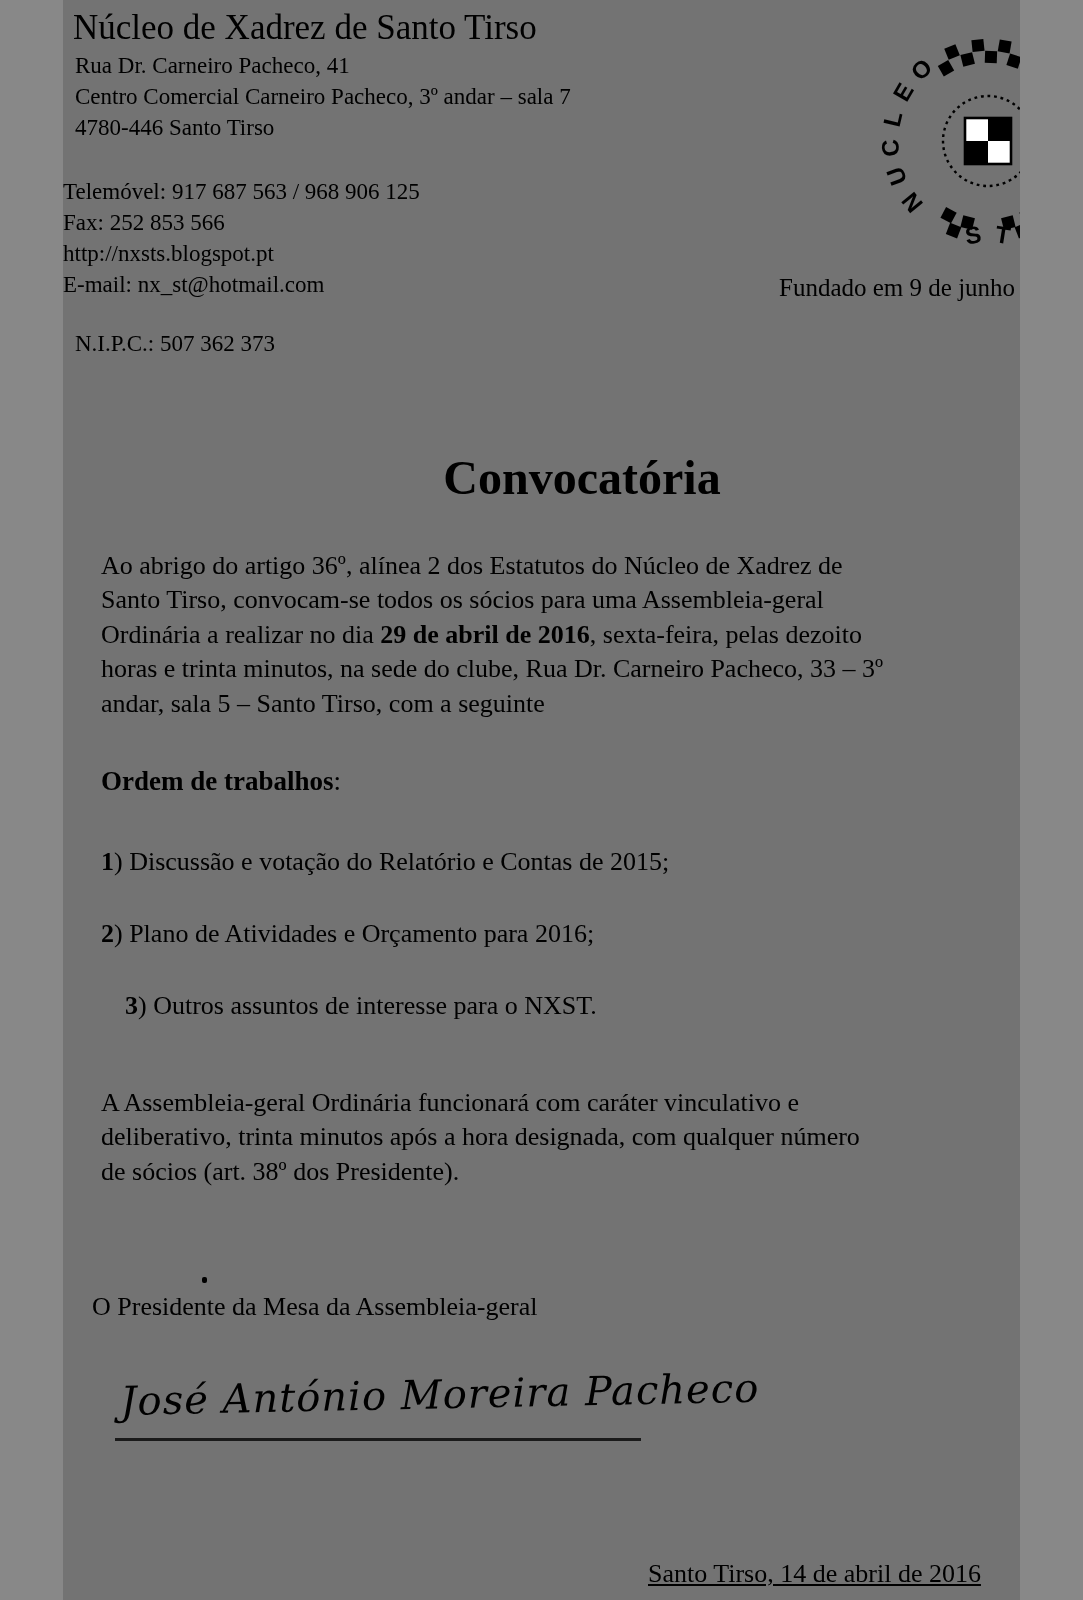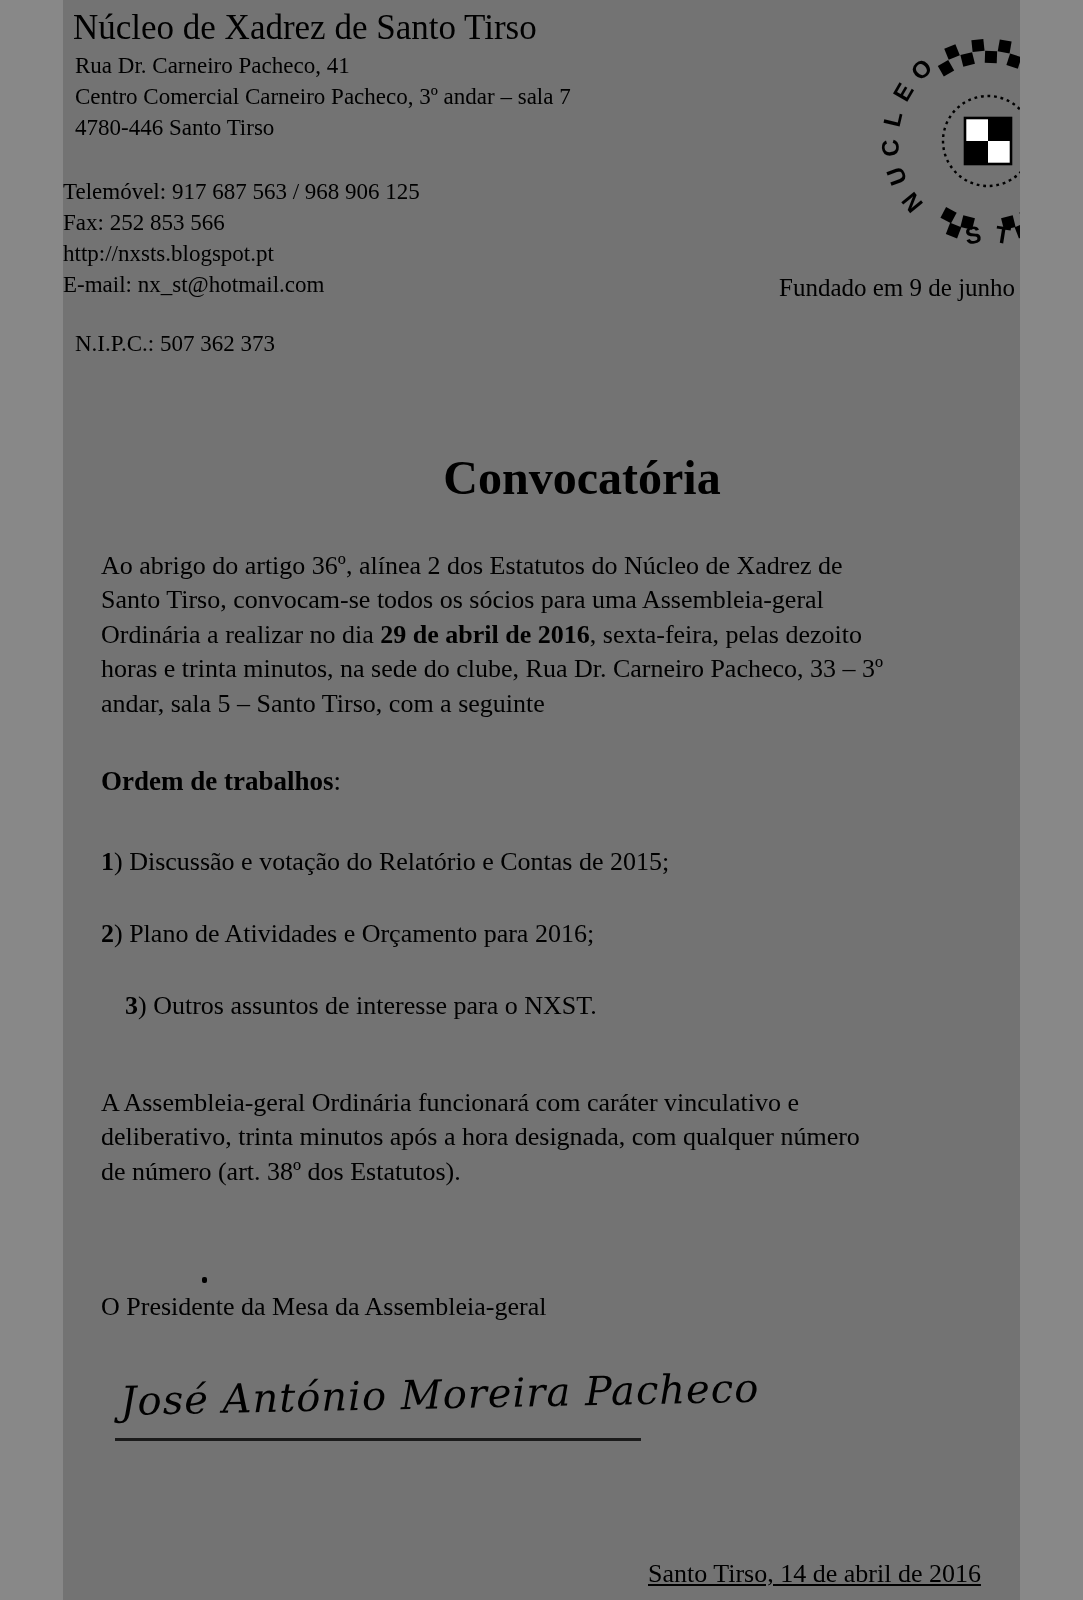--- a/index.html
+++ b/index.html
@@ -125,24 +125,24 @@
 
   <div class="abs item" style="left:38px;top:845px;"><b>1</b><span>) Discussão e votação do Relatório e Contas de 2015;</span></div>
 
   <div class="abs item" style="left:38px;top:917px;"><b>2</b><span>) Plano de Atividades e Orçamento para 2016;</span></div>
 
   <div class="abs item" style="left:38px;top:989px;margin-left:24px;"><b>3</b><span>) Outros assuntos de interesse para o NXST.</span></div>
 
   <div class="abs body-text" style="left:38px;top:1086px;">
     <div class="body-line">A Assembleia-geral Ordinária funcionará com caráter vinculativo e</div>
     <div class="body-line">deliberativo, trinta minutos após a hora designada, com qualquer número</div>
-    <div class="body-line">de número (art. 38º dos Estatutos).</div>
+    <div class="body-line">de sócios (art. 38º dos Presidente).</div>
   </div>
 
   <div class="abs artifact-dot" style="left:139px;top:1277px;"></div>
-  <div class="abs presidente" style="left:38px;top:1290px;">O Presidente da Mesa da Assembleia-geral</div>
+  <div class="abs presidente" style="left:29px;top:1290px;">O Presidente da Mesa da Assembleia-geral</div>
 
   <div class="abs signature" style="left:58px;top:1378px;">José António Moreira Pacheco</div>
   <div class="abs sig-line" style="left:52px;top:1438px;width:526px;"></div>
 
   <div class="abs dateline" style="left:585px;top:1558px;">Santo Tirso, 14 de abril de 2016</div>
 
 </div>
 
 </body></html>

